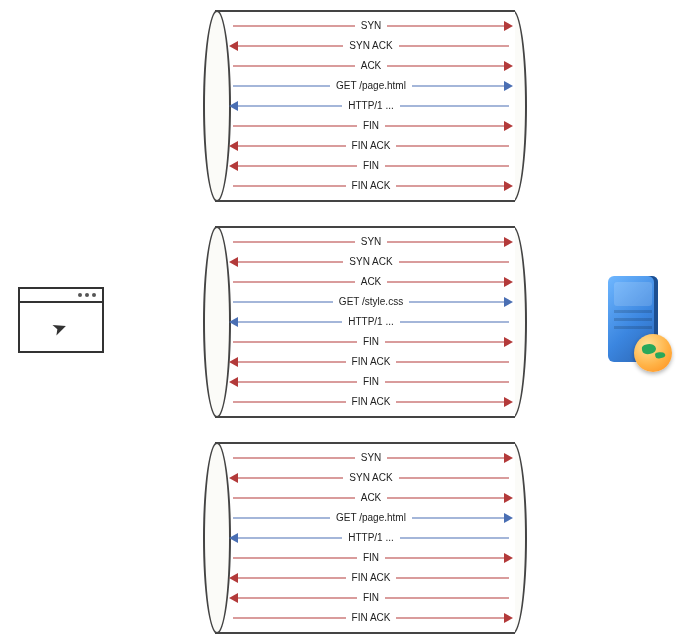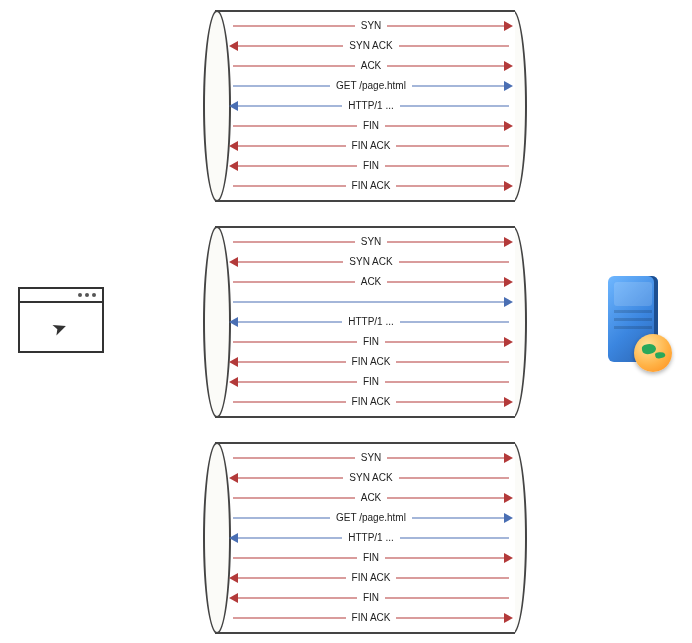--- a/index.html
+++ b/index.html
@@ -261,20 +261,21 @@
           <div class="label"><span>SYN ACK</span></div>
         </div>
       <div class="msg red right">
           <div class="track"></div>
           <div class="arrow"></div>
           <div class="label"><span>ACK</span></div>
         </div>
       <div class="msg blue right">
           <div class="track"></div>
           <div class="arrow"></div>
+          <div class="label"><span>GET /style.css</span></div>
         </div>
       <div class="msg blue left">
           <div class="track"></div>
           <div class="arrow"></div>
           <div class="label"><span>HTTP/1 ...</span></div>
         </div>
       <div class="msg red right">
           <div class="track"></div>
           <div class="arrow"></div>
           <div class="label"><span>FIN</span></div>

